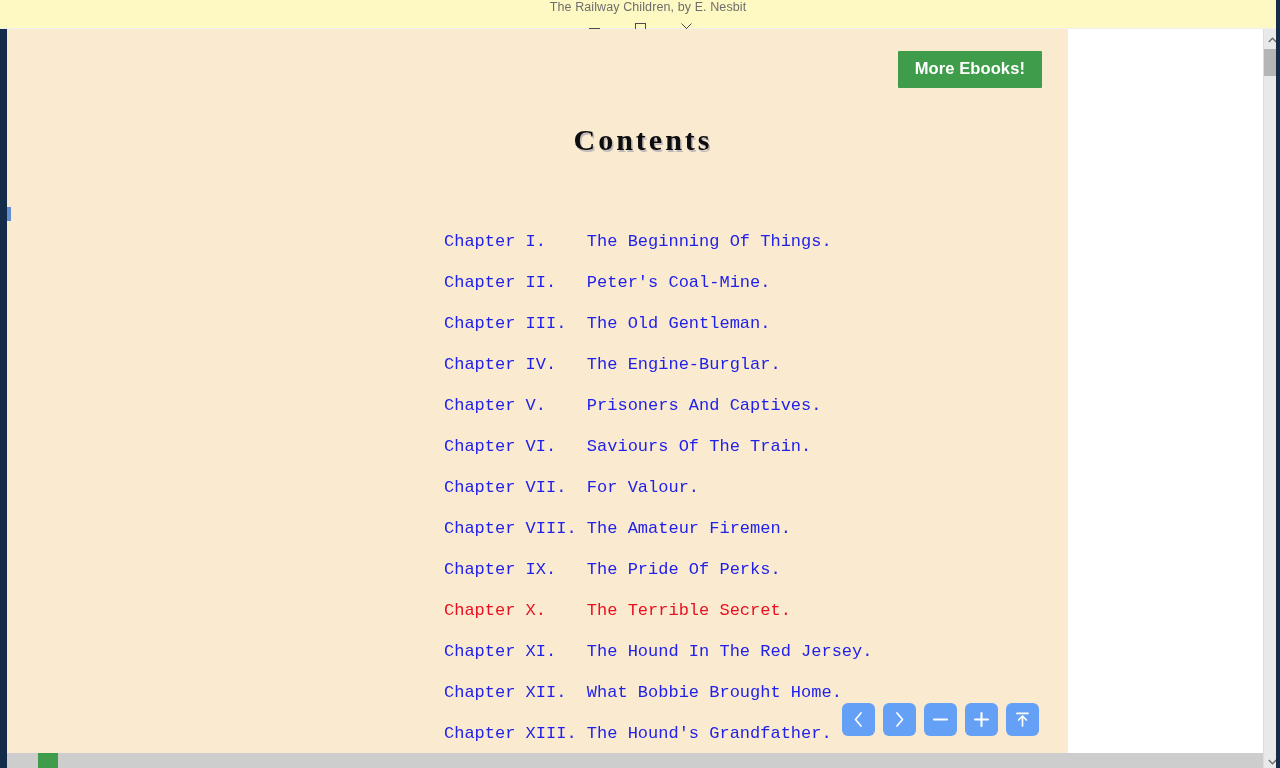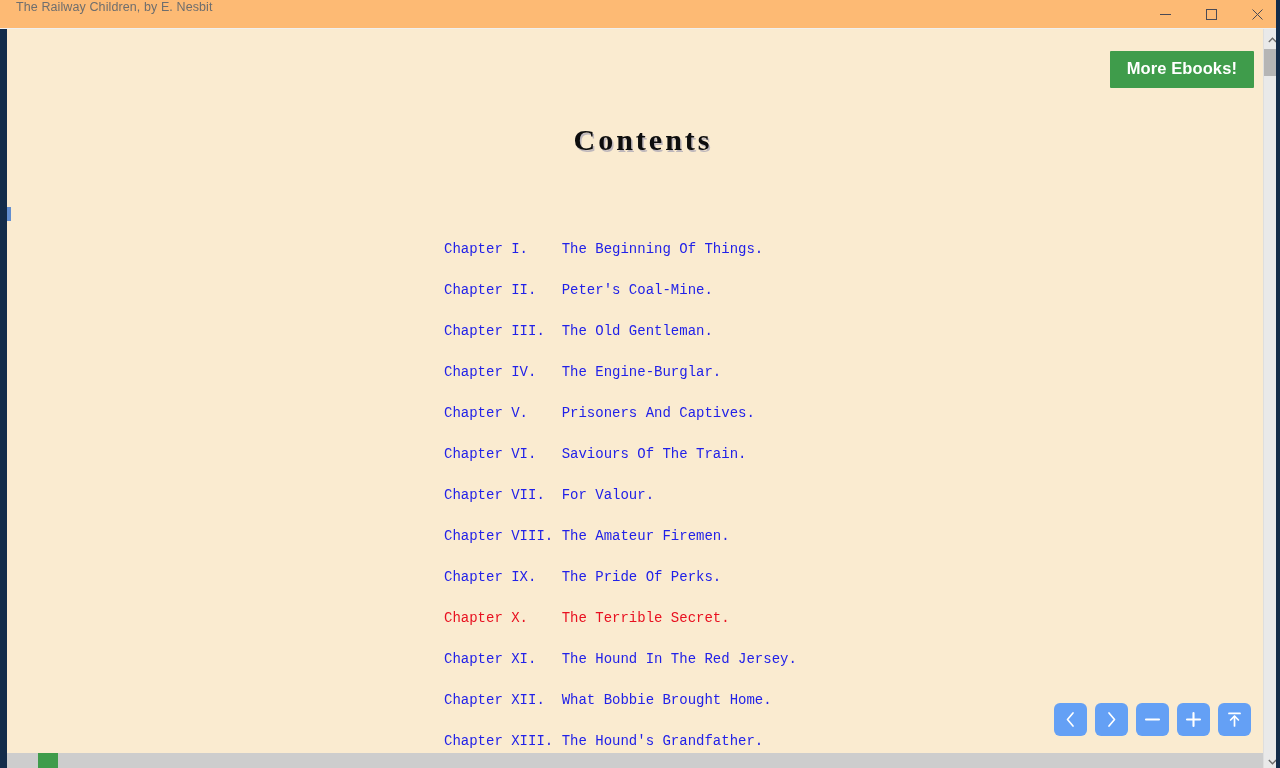--- a/index.html
+++ b/index.html
@@ -19,25 +19,26 @@
     height: 768px;
     overflow: hidden;
   }
 
   
   .titlebar {
     position: absolute;
     left: 0; top: 0;
     width: 1280px;
     height: 29px;
-    background: #fdba74;
+    background: #fef9c3;
     border-bottom: 1px solid #f0f0f0;
     display: flex;
-    align-items: flex-start;
+    align-items: center;
     box-sizing: border-box;
+    flex-direction: column;
   }
   .titlebar-title {
     font-size: 12.5px;
     color: #6e6e6e;
     padding-left: 16px;
     white-space: nowrap;
     letter-spacing: 0.1px;
   }
   .titlebar-spacer { flex: 1 1 auto; }
   .win-controls {
@@ -51,21 +52,21 @@
     align-items: center;
     justify-content: center;
     color: #4a4a55;
   }
   .win-btn svg { display: block; }
 
   
   .page {
     position: absolute;
     left: 0; top: 29px;
-    width: 1280px;
+    width: 1068px;
     height: 739px;
     background: #faebd0;
     overflow: hidden;
     border-left: 7px solid #132c4a;
     box-sizing: border-box;
   }
   .page-left-accent {
     position: absolute;
     left: 0;
     top: 178px;
@@ -105,23 +106,23 @@
     font-size: 30px;
     color: #0d0d0d;
     letter-spacing: 3px;
     text-shadow: 1.5px 1.5px 0 rgba(140,140,170,0.55);
   }
 
   
   .toc {
     position: absolute;
     left: 437px;
-    top: 200px;
+    top: 192px;
     font-family: "Liberation Mono", "DejaVu Sans Mono", monospace;
-    font-size: 14px;
+    font-size: 17px;
     line-height: 41px;
     white-space: pre;
   }
   .toc-row {
     display: block;
     white-space: pre;
     text-decoration: none;
     color: #2121e8;
     cursor: pointer;
   }

